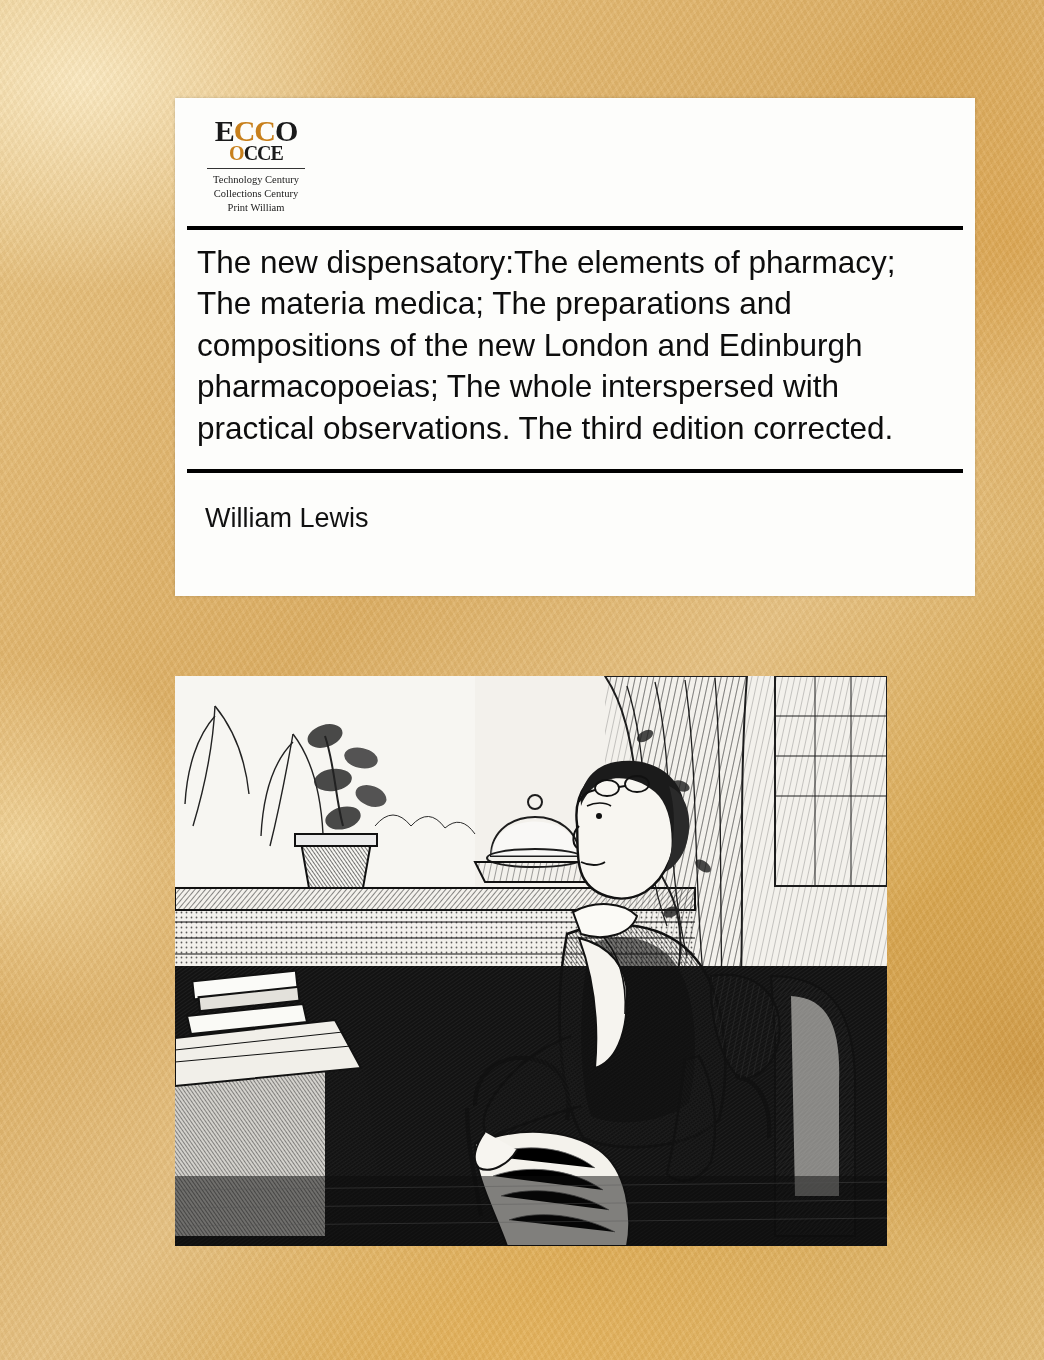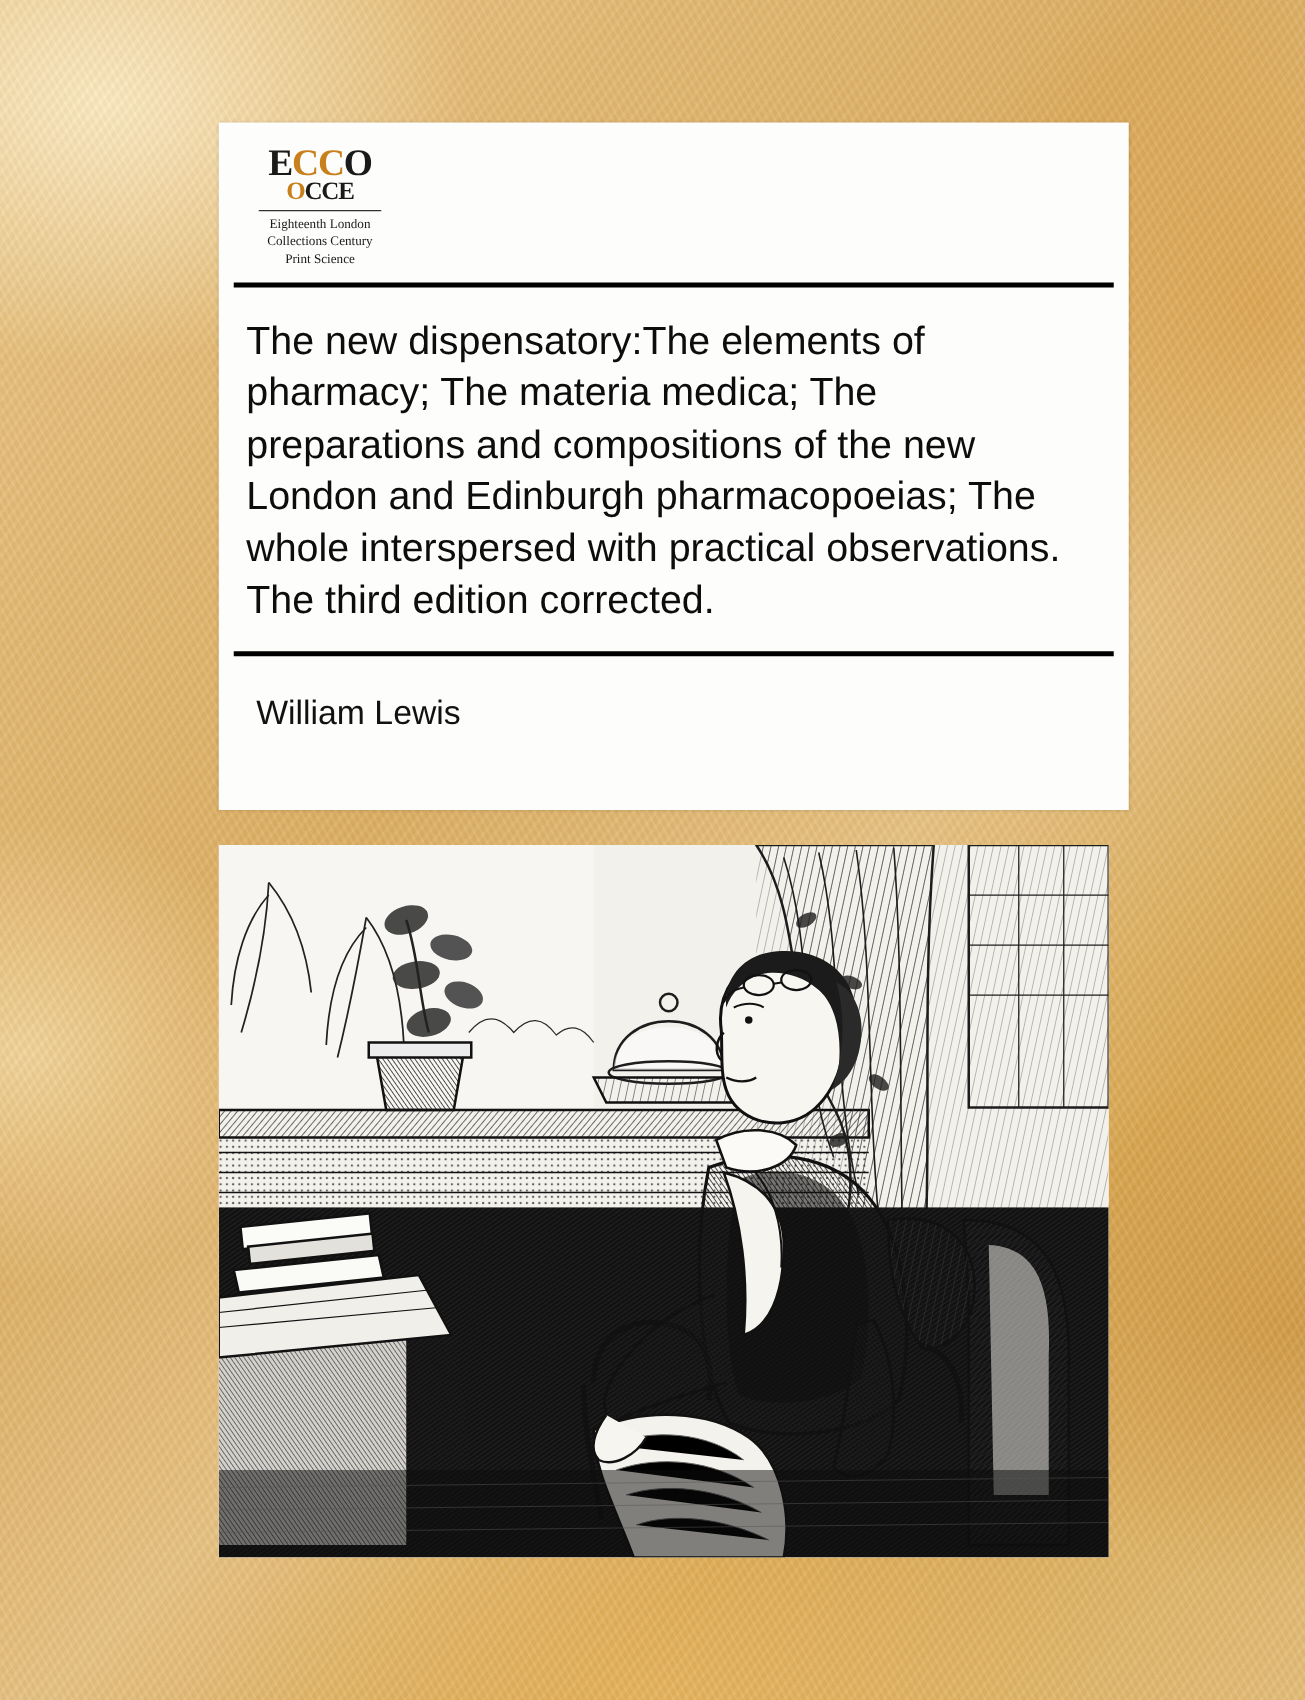--- a/index.html
+++ b/index.html
@@ -35,21 +35,21 @@
       repeating-linear-gradient(62deg, rgba(255,255,255,0.05) 0 2px, rgba(0,0,0,0.02) 2px 5px),
       repeating-linear-gradient(128deg, rgba(255,255,255,0.04) 0 3px, rgba(120,70,10,0.03) 3px 7px);
     pointer-events: none;
   }
 
   
   .cover {
     position: absolute;
     left: 175px;
     top: 98px;
-    width: 728px;
+    width: 800px;
     background: #fdfdfb;
     box-shadow: 0 0 3px rgba(0,0,0,0.18);
   }
 
   .header-row {
     display: flex;
     align-items: center;
     padding: 14px 22px 10px 22px;
     min-height: 124px;
     box-sizing: border-box;
@@ -99,21 +99,21 @@
     padding-left: 22px;
     white-space: nowrap;
   }
 
   .rule-thick {
     border-top: 4px solid #000;
     margin: 0 12px;
   }
 
   .title-block {
-    padding: 22px 22px 20px 22px;
+    padding: 12px 22px 20px 22px;
   }
   .title-text {
     font-size: 31.5px;
     line-height: 1.32;
     color: #0d0d0d;
   }
 
   .author-block {
     padding: 30px 22px 62px 30px;
   }
@@ -143,23 +143,23 @@
 
     <div class="header-row">
 
       <div class="ecco-logo">
         <div class="ecco-mark">
           <div class="ecco-line1">E<span class="ecco-o">CC</span>O</div>
           <div class="ecco-line2"><span class="ecco-o">O</span>CCE</div>
         </div>
         <div class="ecco-rule"></div>
         <div class="ecco-sub">
-          <div>Eighteenth London</div>
+          <div>Technology Century</div>
           <div>Collections Century</div>
-          <div>Print Science</div>
+          <div>Print William</div>
         </div>
       </div>
 
     </div>
 
     <div class="rule-thick"></div>
 
     <div class="title-block">
       <div class="title-text">The new dispensatory:The elements of pharmacy; The materia medica; The preparations and compositions of the new London and Edinburgh pharmacopoeias; The whole interspersed with practical observations. The third edition corrected.</div>
     </div>

